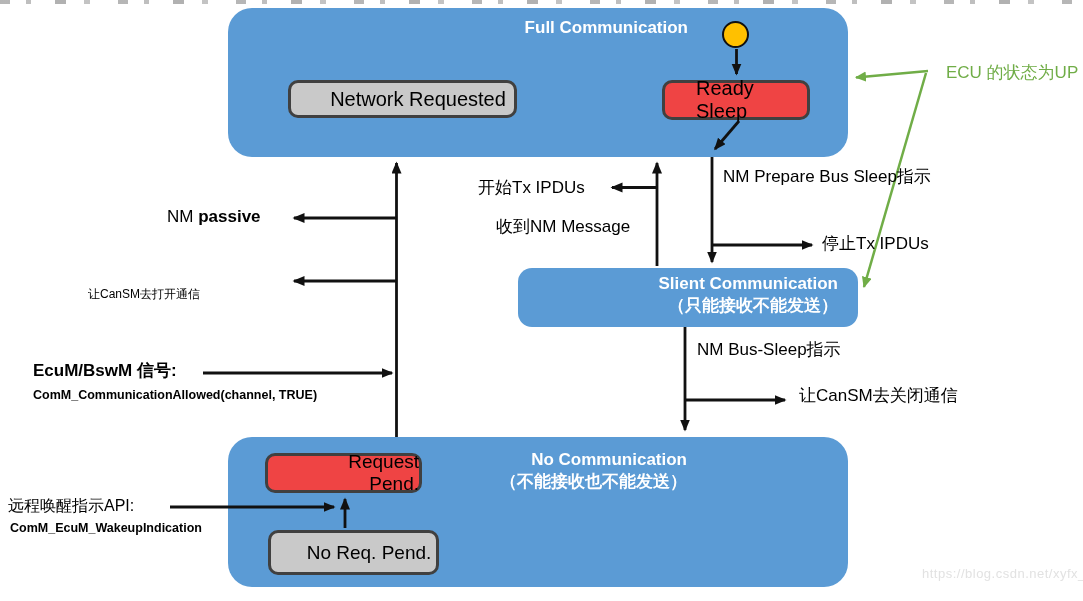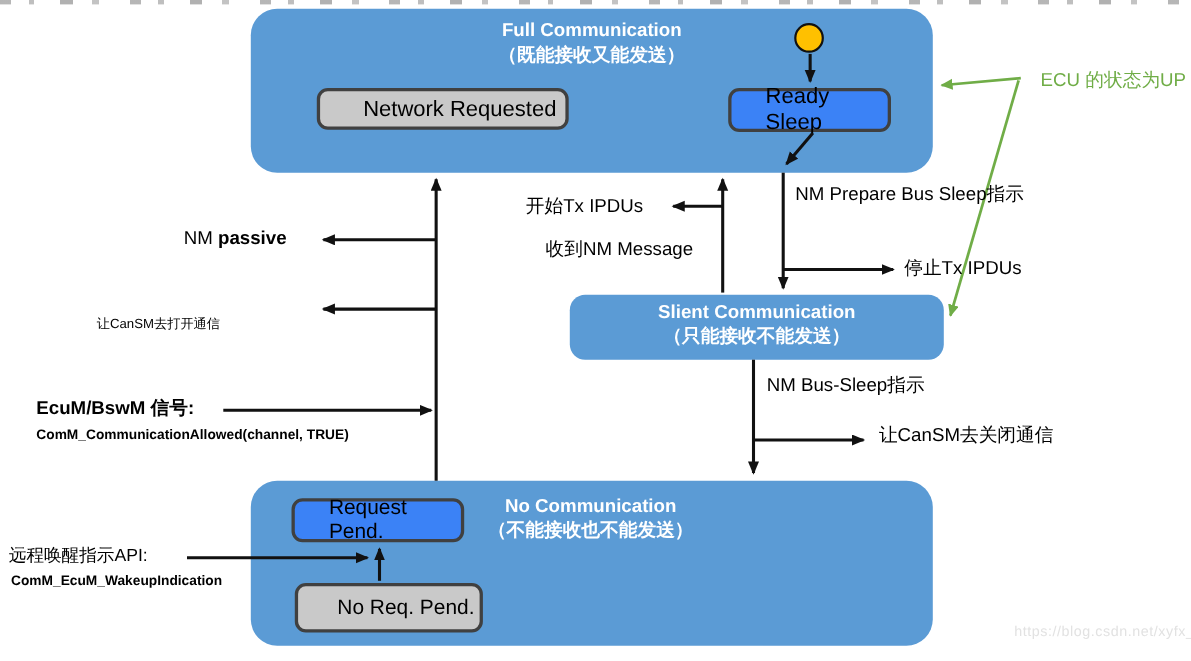--- a/index.html
+++ b/index.html
@@ -11,29 +11,29 @@
   .remnant{
     position:absolute;left:0;top:0;width:1083px;height:4px;opacity:.65;
     background:repeating-linear-gradient(90deg,
       #8f8f8f 0 10px,transparent 10px 26px,#9c9c9c 26px 31px,transparent 31px 55px,
       #878787 55px 66px,transparent 66px 84px,#a3a3a3 84px 90px,transparent 90px 118px);
   }
   .blue-box{
     position:absolute;background:#5b9bd5;border-radius:24px;
   }
   .box-title{
-    position:absolute;text-align:center;color:#fff;font-weight:bold;
+    position:absolute;text-align:right;color:#fff;font-weight:bold;
     font-size:17px;line-height:22px;white-space:pre-line;
   }
   .state{
     position:absolute;display:flex;align-items:center;justify-content:center;
     border:3px solid #404040;border-radius:10px;font-size:20px;color:#000;
     box-sizing:border-box;background:#c9c9c9;padding-left:31px;
   }
-  .state.green{background:#3b82f6;}
+  .state.green{background:#ef4444;}
   .init-dot{
     position:absolute;left:722px;top:21px;width:27px;height:27px;border-radius:50%;
     background:#ffc000;border:2.5px solid #111;box-sizing:border-box;
   }
   .lbl{position:absolute;font-size:17px;line-height:20px;white-space:nowrap;}
   .lbl.small{font-size:12.5px;}
   .lbl.green-txt{color:#70ad47;}
   .lbl b{font-weight:bold;}
   .watermark{
     position:absolute;left:922px;top:566px;font-size:13px;color:#e2e2e2;
@@ -45,29 +45,29 @@
 <body>
 
 <div id="canvas">
 
   <div class="remnant"></div>
 
   <div class="blue-box" style="left:228px;top:8px;width:620px;height:149px;"></div>
   <div class="blue-box" style="left:518px;top:268px;width:340px;height:59px;border-radius:14px;"></div>
   <div class="blue-box" style="left:228px;top:437px;width:620px;height:150px;"></div>
 
-  <div class="box-title" style="left:388px;top:17px;width:300px;"><span>Full Communication</span><br><span>（既能接收又能发送）</span></div>
+  <div class="box-title" style="left:388px;top:17px;width:300px;"><span>Full Communication</span><br></div>
 
   <div class="box-title" style="left:538px;top:273px;width:300px;"><span>Slient Communication</span><br><span>（只能接收不能发送）</span></div>
 
   <div class="box-title" style="left:387px;top:449px;width:300px;"><span>No Communication</span><br><span>（不能接收也不能发送）</span></div>
 
   <div class="state" style="left:288px;top:80px;width:229px;height:38px;">Network Requested</div>
   <div class="state green" style="left:662px;top:80px;width:148px;height:40px;">Ready Sleep</div>
-  <div class="state green" style="left:265px;top:453px;width:157px;height:40px;font-size:19px;">Request Pend.</div>
+  <div class="state green" style="left:265px;top:453px;width:157px;height:40px;font-size:19px;text-align:right;">Request Pend.</div>
   <div class="state" style="left:268px;top:530px;width:171px;height:45px;font-size:19px;">No Req. Pend.</div>
 
   <div class="init-dot"></div>
 
   <svg class="wires">
     <defs>
       <marker id="aB" markerUnits="userSpaceOnUse" markerWidth="14" markerHeight="12" refX="10.5" refY="5" orient="auto">
         <path d="M0,0 L12,5 L0,10 z" fill="#111"></path>
       </marker>
       <marker id="aG" markerUnits="userSpaceOnUse" markerWidth="14" markerHeight="12" refX="10" refY="5" orient="auto">

